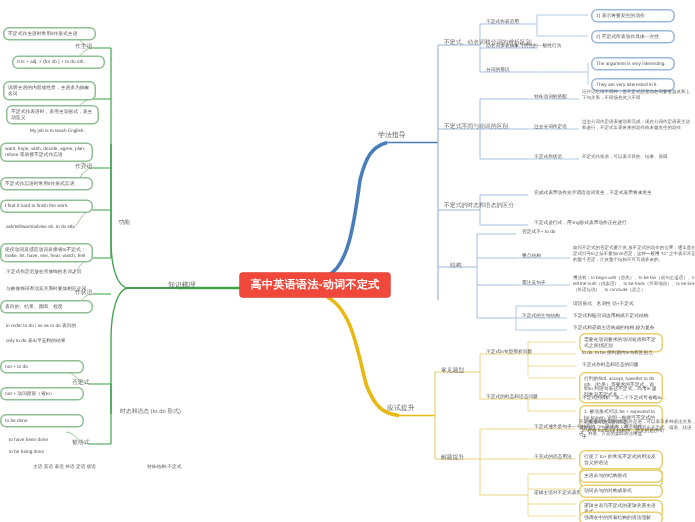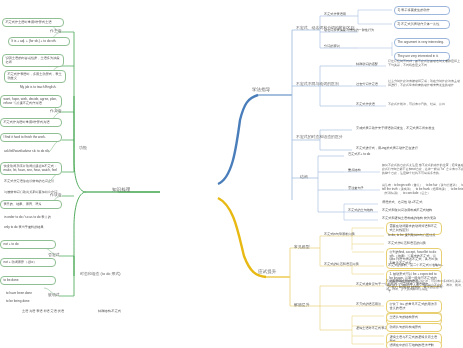--- a/index.html
+++ b/index.html
@@ -168,20 +168,21 @@
     <path d="M352,286 L384,286" stroke="#e8cf72" stroke-width=".5" fill="none"></path>
     <path d="M352,306 L384,306" stroke="#e8cf72" stroke-width=".5" fill="none"></path>
     <path d="M352,330 L352,316" stroke="#e8cf72" stroke-width=".5" fill="none"></path>
     <path d="M352,330 L352,344" stroke="#e8cf72" stroke-width=".5" fill="none"></path>
     <path d="M352,316 L384,316" stroke="#e8cf72" stroke-width=".5" fill="none"></path>
     <path d="M352,326 L384,326" stroke="#e8cf72" stroke-width=".5" fill="none"></path>
     <path d="M352,336 L384,336" stroke="#e8cf72" stroke-width=".5" fill="none"></path>
     <path d="M352,344 L384,344" stroke="#e8cf72" stroke-width=".5" fill="none"></path>
   </svg>
 
+  <div class="node central" style="left:160px;top:182px;">高中英语语法-动词不定式</div>
 
   <div class="node blabel" style="left:112px;top:188px;">知识梳理</div>
 
   <div class="node glabel" style="left:79px;top:146px;">功能</div>
   <div class="node glabel w5" style="left:80px;top:272px;">时态和语态 (to do 形式)</div>
 
   <div class="node glabel" style="left:50px;top:29px;">作主语</div>
   <div class="node glabel" style="left:50px;top:63px;">作表语</div>
   <div class="node glabel" style="left:50px;top:109px;">作宾语</div>
   <div class="node glabel" style="left:50px;top:137px;">作补语</div>

